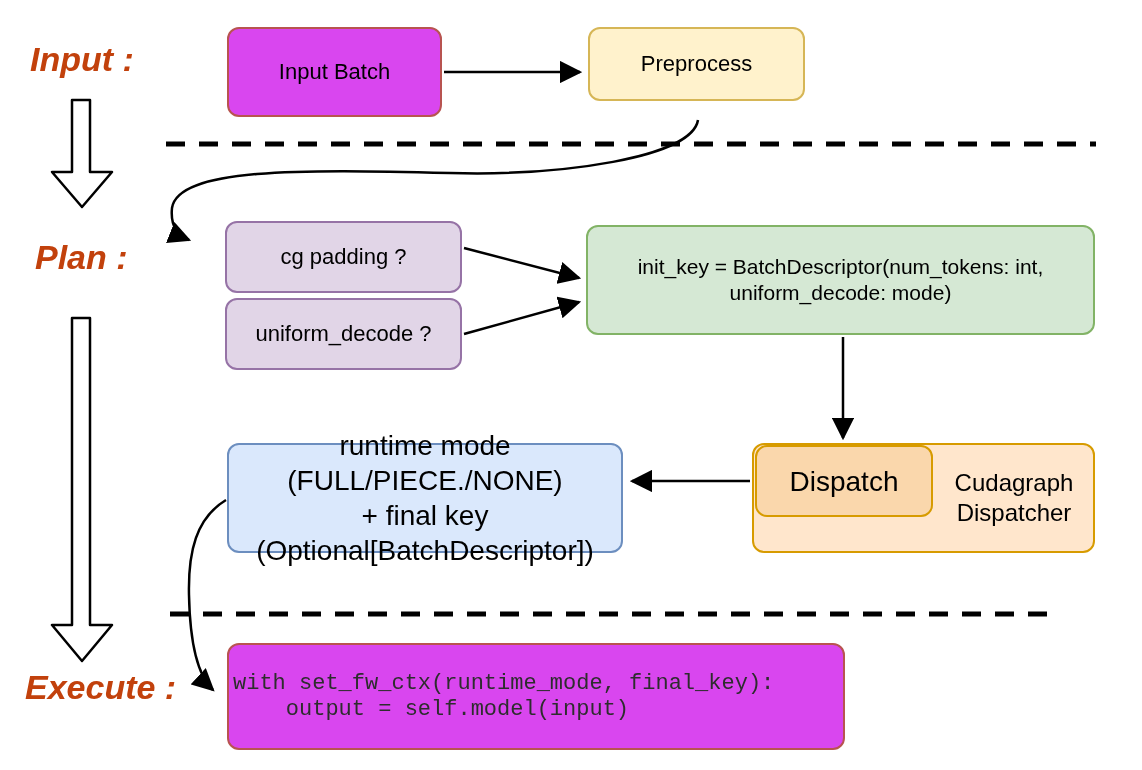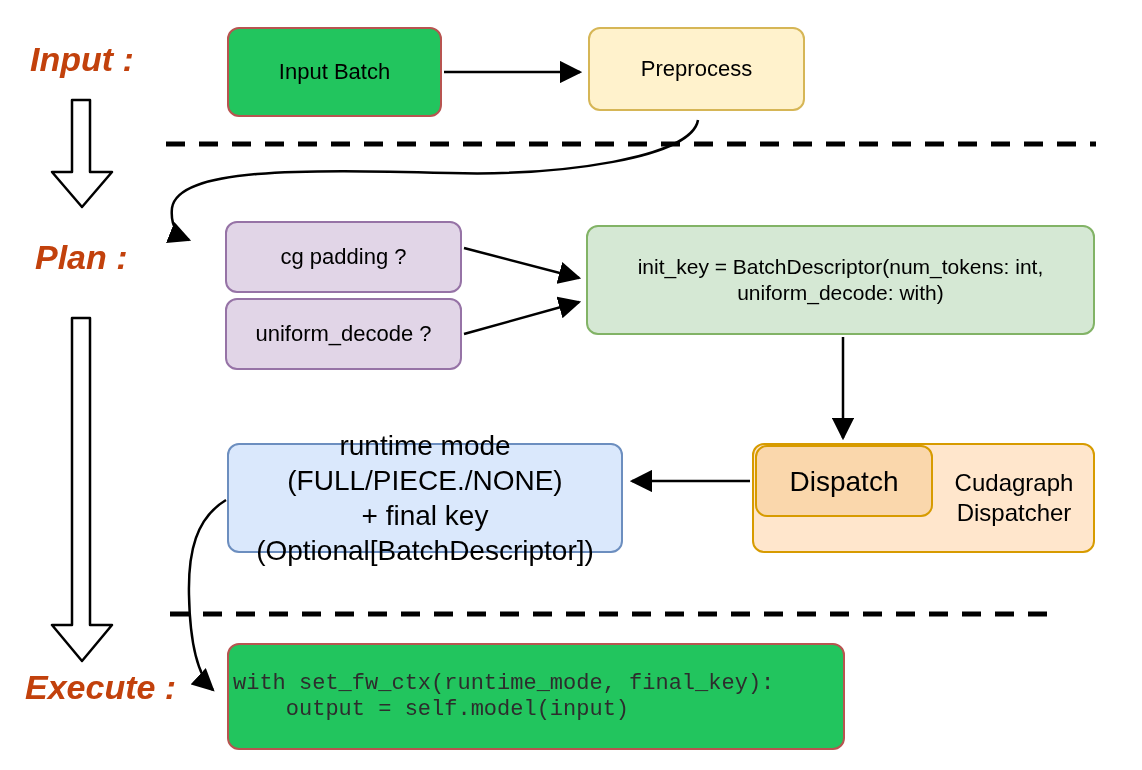--- a/index.html
+++ b/index.html
@@ -23,21 +23,21 @@
     border-radius:12px;
     display:flex;
     flex-direction:column;
     align-items:center;
     justify-content:center;
     text-align:center;
     color:#000000;
     box-sizing:border-box;
     line-height:1.25;
   }
-  .node-red    {background:#22c55e;border:2px solid #b85450;}
+  .node-red    {background:#d946ef;border:2px solid #b85450;}
   .node-yellow {background:#fff2cc;border:2px solid #d6b656;}
   .node-purple {background:#e1d5e7;border:2px solid #9673a6;}
   .node-green  {background:#d5e8d4;border:2px solid #82b366;}
   .node-blue   {background:#dae8fc;border:2px solid #6c8ebf;}
   .node-orange {background:#ffe6cc;border:2px solid #d79b00;}
   .node-orange-dark{background:#fad7ac;border:2px solid #d79b00;}
   .fs22{font-size:22px;}
   .fs21{font-size:21px;}
   .fs20{font-size:28px;}
   .fs24{font-size:24px;}
@@ -90,35 +90,35 @@
   </svg>
 
   <div class="stage-label" style="left:30px;top:40px;">Input :</div>
   <div class="stage-label" style="left:35px;top:238px;">Plan :</div>
   <div class="stage-label" style="left:25px;top:668px;">Execute :</div>
 
   <div class="node node-red fs22" style="left:227px;top:27px;width:215px;height:90px;">
     <span>Input Batch</span>
   </div>
 
-  <div class="node node-yellow fs22" style="left:588px;top:27px;width:217px;height:84px;">
+  <div class="node node-yellow fs22" style="left:588px;top:27px;width:217px;height:74px;">
     <span>Preprocess</span>
   </div>
 
   <div class="node node-purple fs22" style="left:225px;top:208px;width:237px;height:72px;margin-top:13px;">
     <span>cg padding ?</span>
   </div>
 
   <div class="node node-purple fs22" style="left:225px;top:298px;width:237px;height:72px;">
     <span>uniform_decode ?</span>
   </div>
 
   <div class="node node-green fs21" style="left:586px;top:225px;width:509px;height:110px;">
     <span>init_key = BatchDescriptor(num_tokens: int,</span>
-    <span>uniform_decode: with)</span>
+    <span>uniform_decode: mode)</span>
   </div>
 
   <div class="node node-blue fs20" style="left:227px;top:443px;width:396px;height:110px;">
     <span>runtime mode (FULL/PIECE./NONE)</span>
     <span>+ final key (Optional[BatchDescriptor])</span>
   </div>
 
   <div class="node node-orange" style="left:752px;top:443px;width:343px;height:110px;"></div>
   <div class="node fs24" style="left:933px;top:443px;width:162px;height:110px;background:transparent;border:none;">
     <span>Cudagraph</span>

